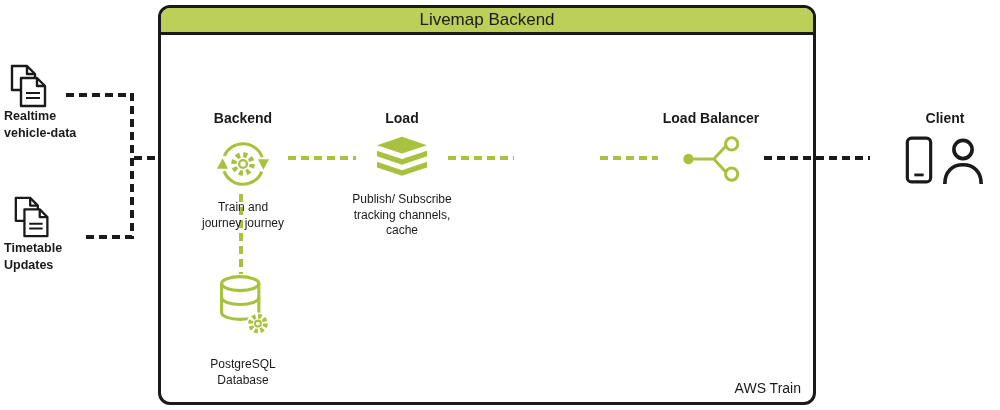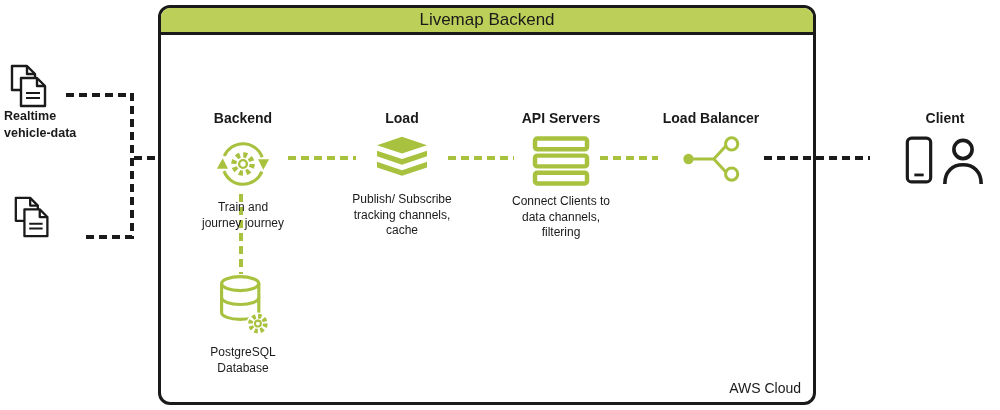--- a/index.html
+++ b/index.html
@@ -113,29 +113,31 @@
         <path d="M4 2 h15 l8 8 v16 h-23 z"></path>
         <path d="M19 2 v8 h8" fill="none"></path>
         <path d="M13 14 h16 l8 8 v20 h-24 z"></path>
         <path d="M29 14 v8 h8" fill="none"></path>
       </g>
       <g stroke="currentColor" stroke-width="2" fill="none">
         <path d="M18 29 h14 M18 34 h14"></path>
       </g>
     </svg>
   </span>
+  <div class="source-label" style="left:4px; top:240px;">Timetable
+Updates</div>
 
   <div class="dash-h black" style="left:66px;  top:93px;  width:66px;"></div>
   <div class="dash-v black" style="left:130px; top:93px;  height:146px;"></div>
   <div class="dash-h black" style="left:86px;  top:235px; width:46px;"></div>
   <div class="dash-h black" style="left:134px; top:156px; width:54px;"></div>
 
   <div class="backend-box">
     <div class="backend-header">Livemap Backend</div>
-    <div class="aws-label">AWS Cloud</div>
+    <div class="aws-label">AWS Train</div>
   </div>
 
   <div class="dash-h green" style="left:288px; top:156px; width:68px;"></div>
   <div class="dash-h green" style="left:448px; top:156px; width:66px;"></div>
   <div class="dash-h green" style="left:600px; top:156px; width:58px;"></div>
   <div class="dash-h black" style="left:764px; top:156px; width:106px;"></div>
   <div class="dash-v green" style="left:239px; top:194px; height:80px;"></div>
 
   <div class="node" style="left:168px; top:110px; width:150px;">
     <div class="node-title">Backend</div>
@@ -161,51 +163,36 @@
           <path d="M5 17 L32 26 L59 17 L59 23 L32 32 L5 23 Z"></path>
           <path d="M5 29 L32 38 L59 29 L59 35 L32 44 L5 35 Z"></path>
         </g>
       </svg>
     </span>
     <div class="node-sub">Publish/ Subscribe
 tracking channels,
 cache</div>
   </div>
 
-  <div class="node" style="left:486px; top:110px; width:150px;">
-    <div class="node-title">API Servers</div>
-    <span class="node-icon">
-      <svg width="58" height="52" viewBox="0 0 64 58">
-        <g fill="none" stroke="currentColor" stroke-width="5">
-          <rect x="3" y="4" width="58" height="12" rx="2.5"></rect>
-          <rect x="3" y="23" width="58" height="12" rx="2.5"></rect>
-          <rect x="3" y="42" width="58" height="12" rx="2.5"></rect>
-        </g>
-      </svg>
-    </span>
-    <div class="node-sub">Connect Clients to
-data channels,
-filtering</div>
-  </div>
 
   <div class="node" style="left:636px; top:110px; width:150px;">
     <div class="node-title">Load Balancer</div>
     <span class="node-icon">
       <svg width="62" height="48" viewBox="0 0 66 50">
         <g fill="none" stroke="currentColor" stroke-width="3.2">
           <path d="M14 25 H36 M36 25 L49 11 M36 25 L49 39"></path>
           <circle cx="55" cy="9" r="6.5"></circle>
           <circle cx="55" cy="41" r="6.5"></circle>
         </g>
         <circle cx="9" cy="25" r="5.5" fill="currentColor"></circle>
       </svg>
     </span>
   </div>
 
-  <div class="node" style="left:178px; top:272px; width:130px;">
+  <div class="node" style="left:178px; top:272px; width:130px;gap:12px;">
     <span class="node-icon" style="margin-top:0;">
       <svg width="54" height="66" viewBox="0 0 58 68">
         <g fill="none" stroke="currentColor" stroke-width="3.4">
           <ellipse cx="26" cy="11" rx="20" ry="7.5"></ellipse>
           <path d="M6 11 V42 c0 4.1 9 7.5 20 7.5 s20 -3.4 20 -7.5 V11"></path>
           <path d="M6 26 c0 4.1 9 7.5 20 7.5 s20 -3.4 20 -7.5"></path>
         </g>
         <circle cx="45" cy="54" r="12" fill="#fff"></circle>
         <circle cx="45" cy="54" r="8" fill="none" stroke="currentColor" stroke-width="5" stroke-dasharray="3.6 2.68"></circle>
         <circle cx="45" cy="54" r="3.2" fill="none" stroke="currentColor" stroke-width="2.2"></circle>

